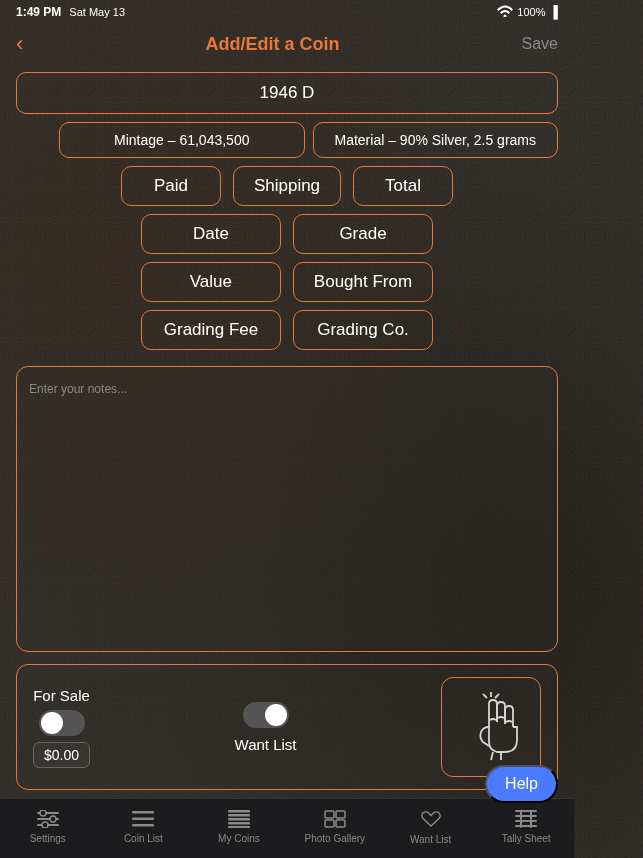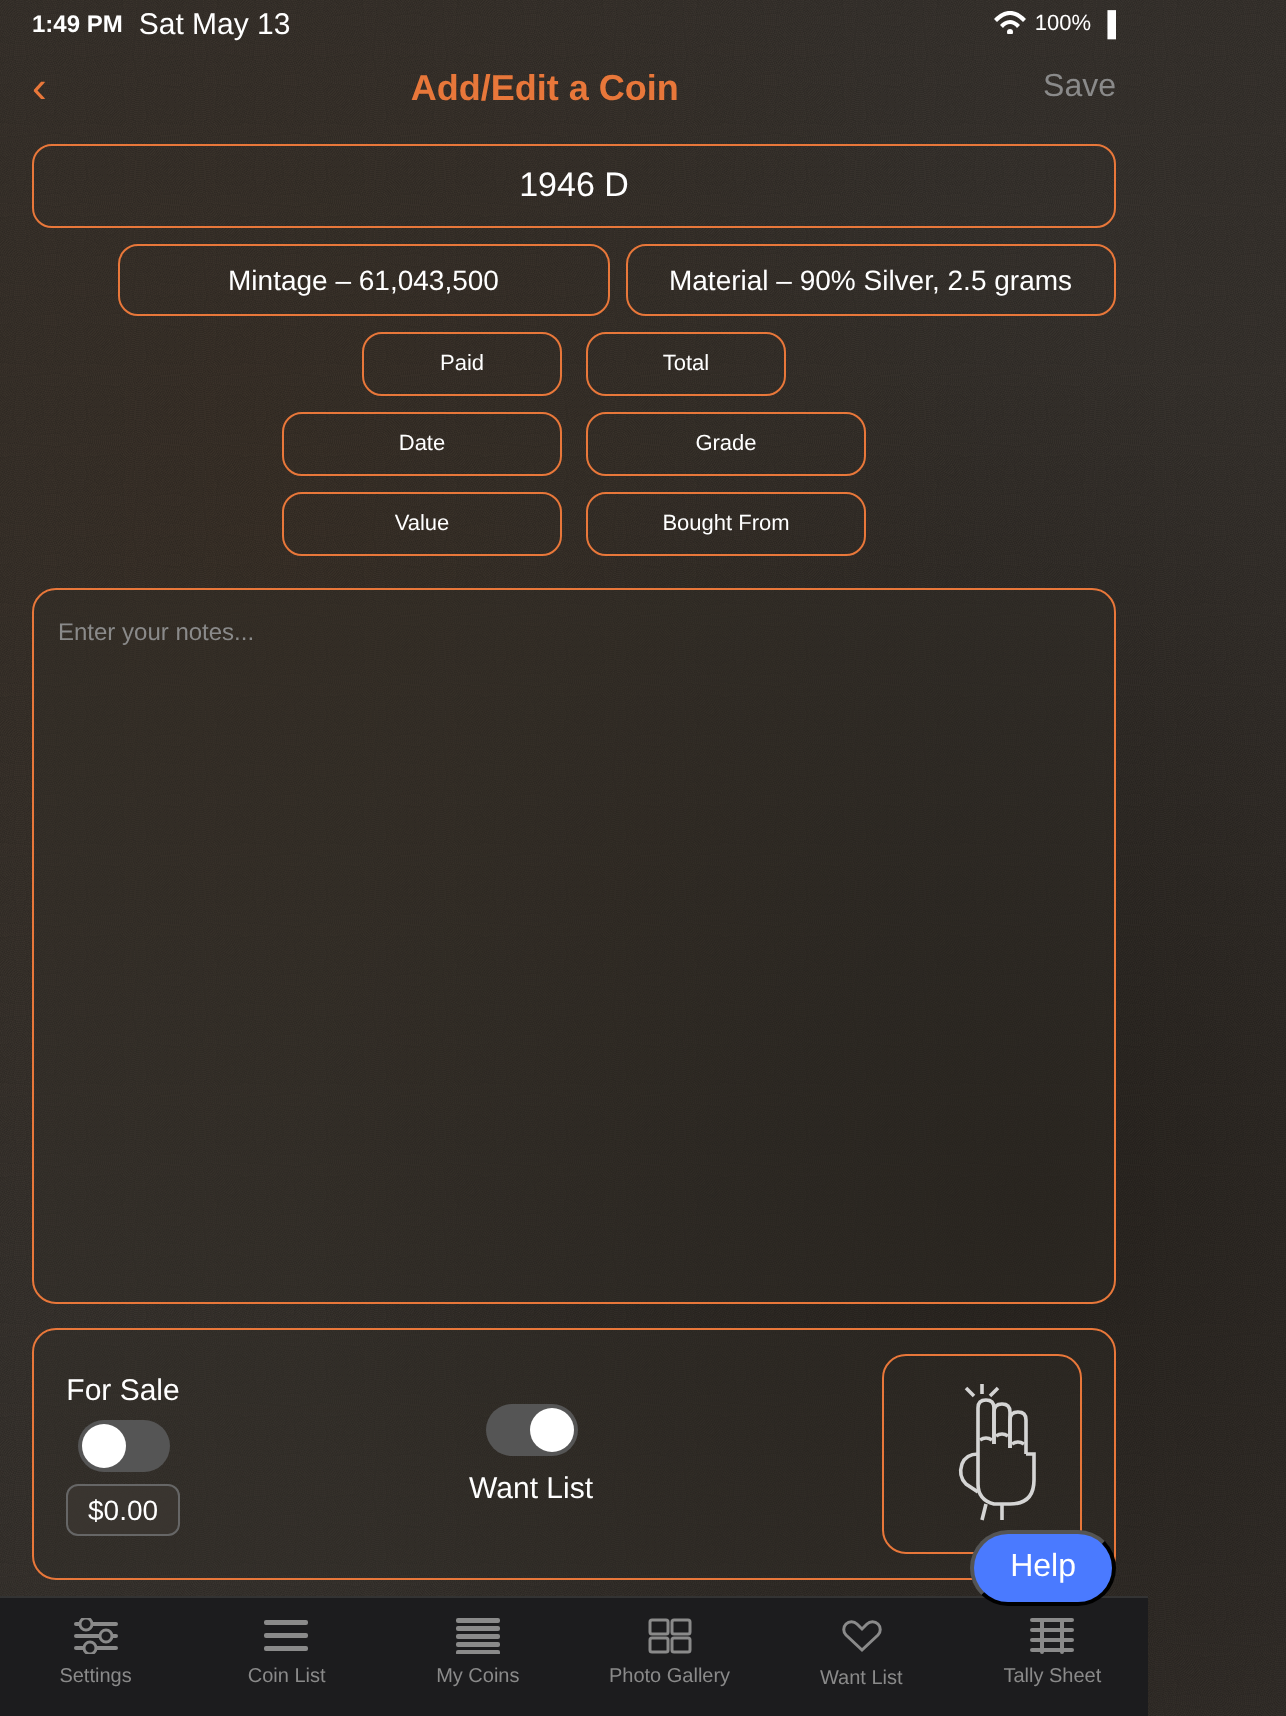--- a/index.html
+++ b/index.html
@@ -56,21 +56,21 @@
     }
 
     .status-time {
       color: white;
       font-size: 12px;
       font-weight: 600;
     }
 
     .status-date {
       color: white;
-      font-size: 15px;
+      font-size: 11px;
     }
 
     .status-right {
       display: flex;
       align-items: center;
       gap: 4px;
     }
 
     .status-wifi, .status-battery {
       color: white;
@@ -150,21 +150,21 @@
       display: flex;
       justify-content: center;
       gap: 12px;
     }
 
     .field-btn {
       border: 1.5px solid #e8773a;
       border-radius: 10px;
       padding: 9px 20px;
       color: white;
-      font-size: 11px;
+      font-size: 17px;
       background: transparent;
       cursor: pointer;
       min-width: 100px;
       text-align: center;
     }
 
     .field-btn.wide {
       min-width: 140px;
     }
 
@@ -358,33 +358,38 @@
 
     <div class="coin-name-field">1946 D</div>
 
     <div class="info-row">
       <button class="info-btn">Mintage – 61,043,500</button>
       <button class="info-btn">Material – 90% Silver, 2.5 grams</button>
     </div>
 
     <div class="btn-row">
       <button class="field-btn"><span>Paid</span></button>
+      <button class="field-btn"><span>Shipping</span></button>
       <button class="field-btn"><span>Total</span></button>
     </div>
 
     <div class="btn-row">
       <button class="field-btn wide"><span>Date</span></button>
       <button class="field-btn wide"><span>Grade</span></button>
     </div>
 
     <div class="btn-row">
       <button class="field-btn wide"><span>Value</span></button>
       <button class="field-btn wide"><span>Bought From</span></button>
     </div>
 
+    <div class="btn-row">
+      <button class="field-btn wide"><span>Grading Fee</span></button>
+      <button class="field-btn wide"><span>Grading Co.</span></button>
+    </div>
 
     <div class="notes-container">
       <span class="notes-placeholder">Enter your notes...</span>
     </div>
   </div>
 
   <div class="bottom-panel">
 
     <div class="for-sale-section">
       <span class="for-sale-label">For Sale</span>

